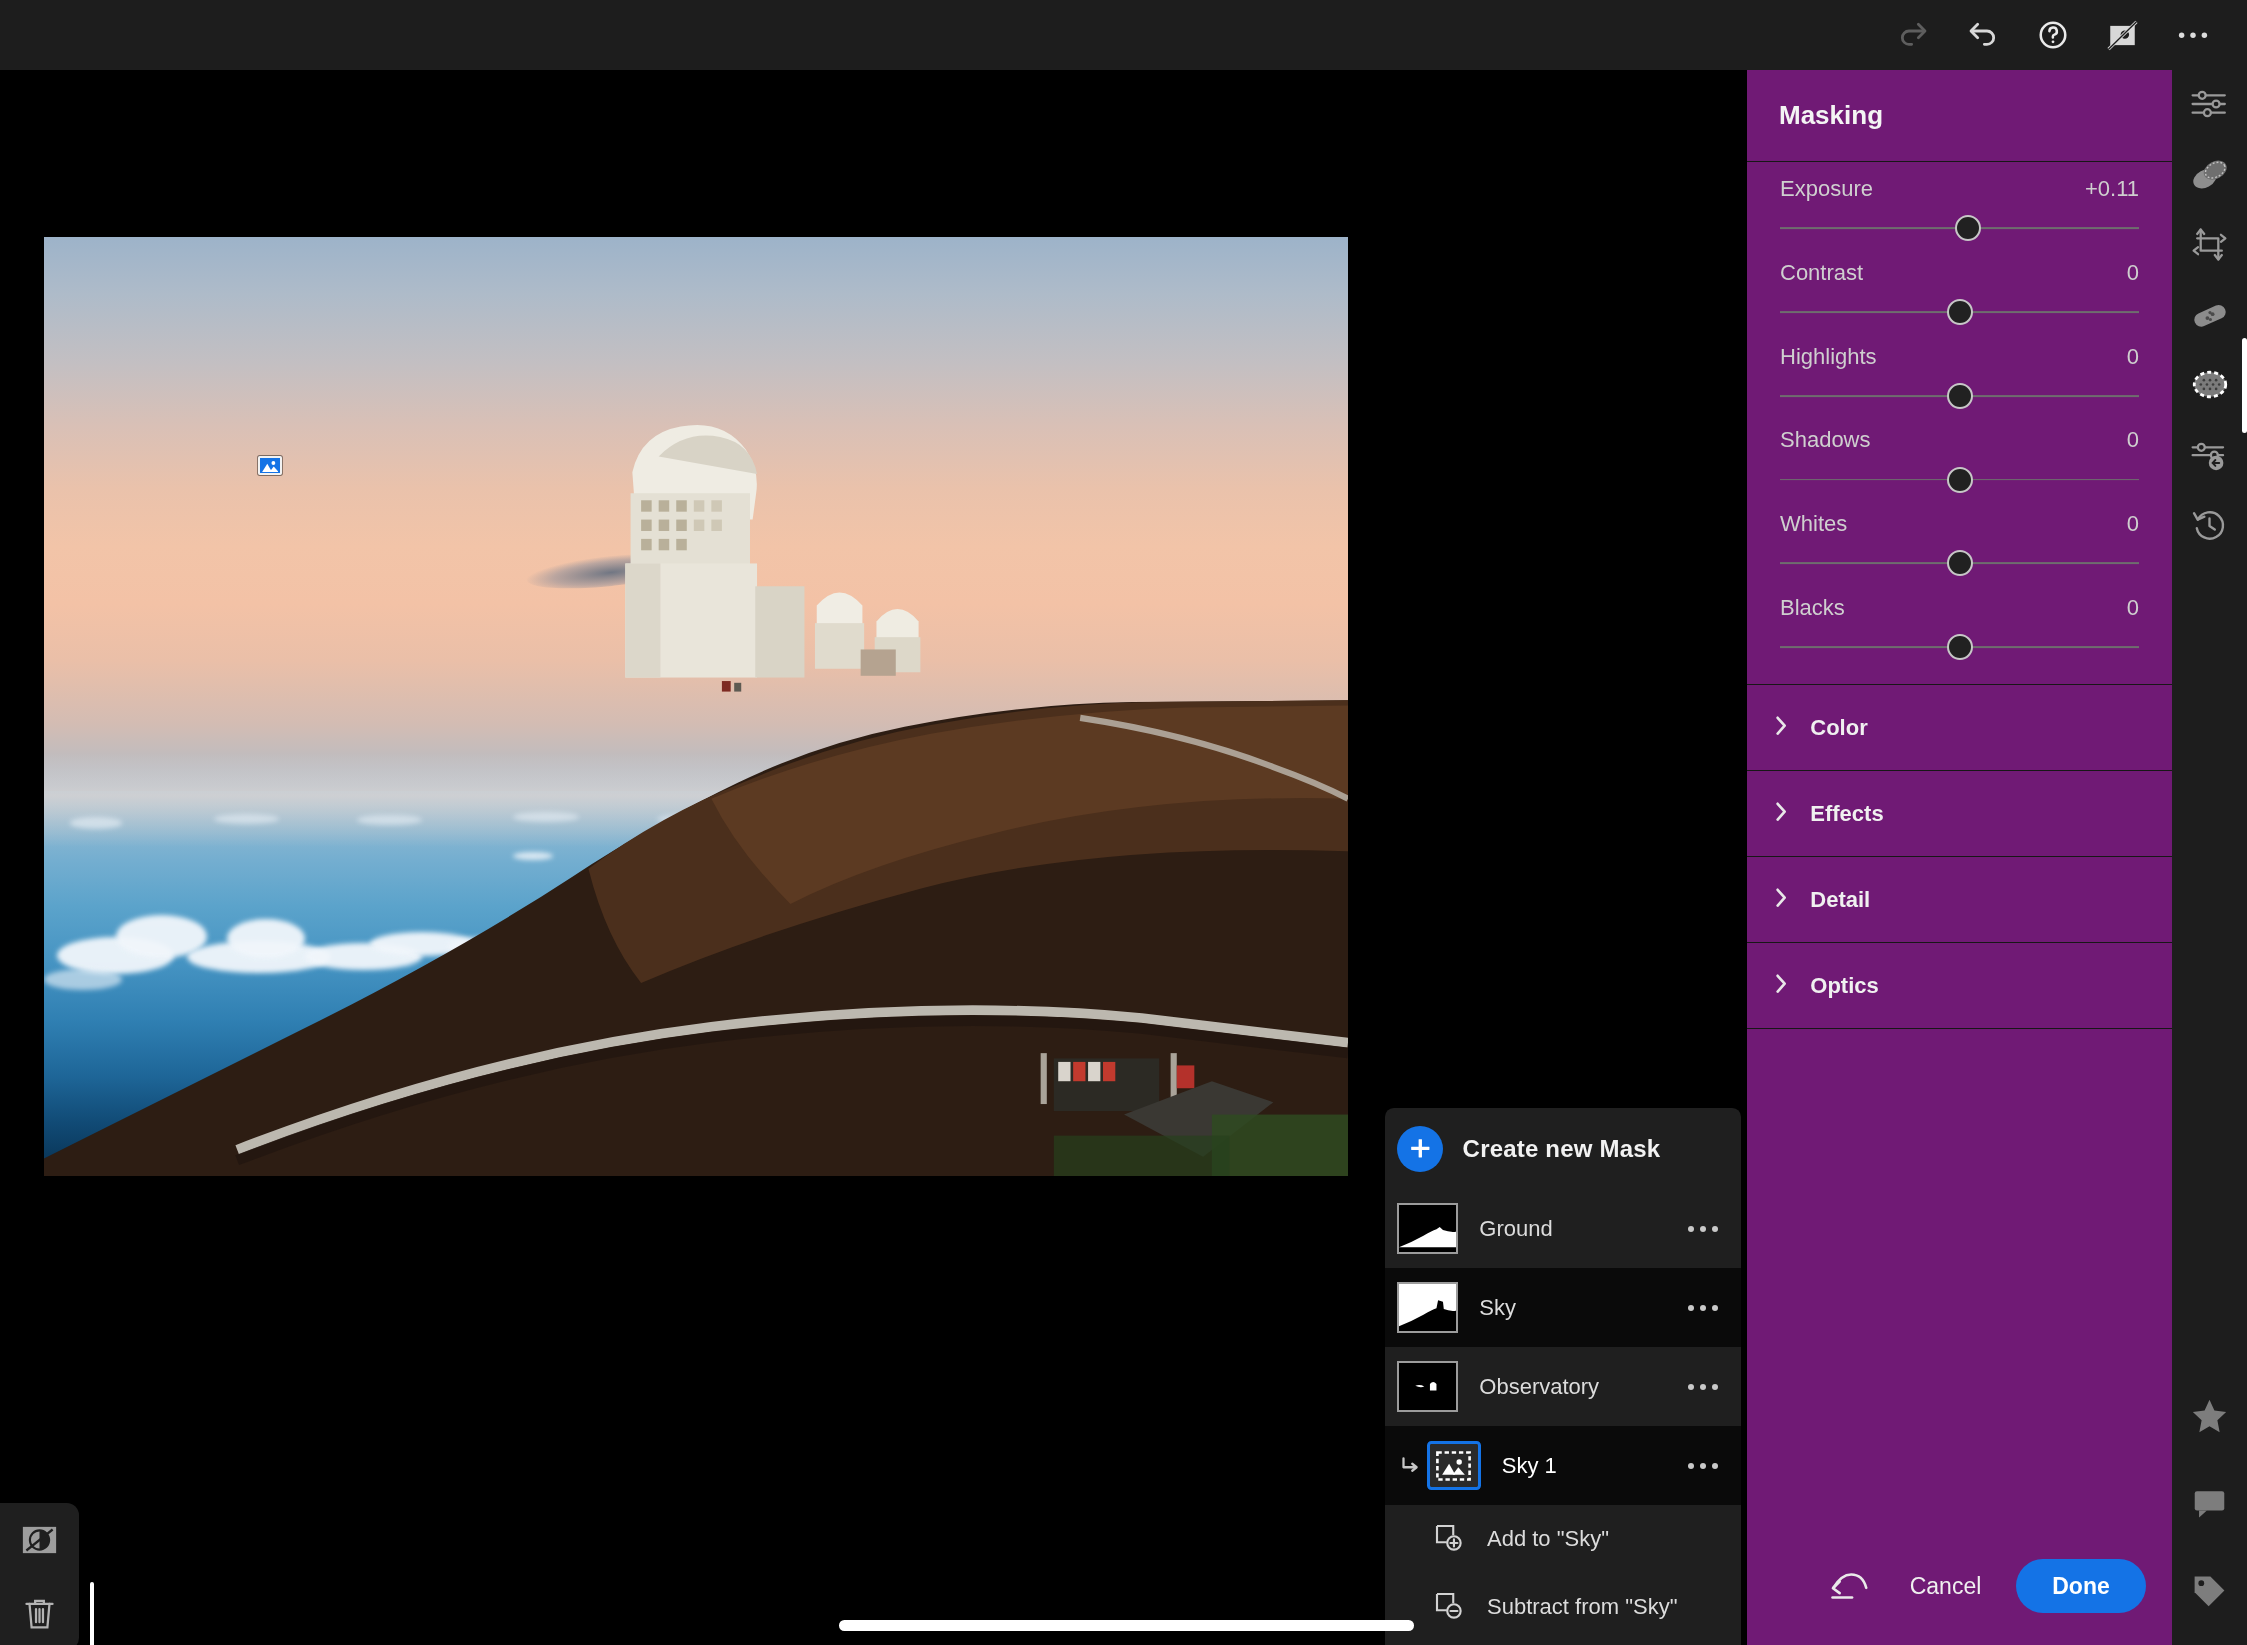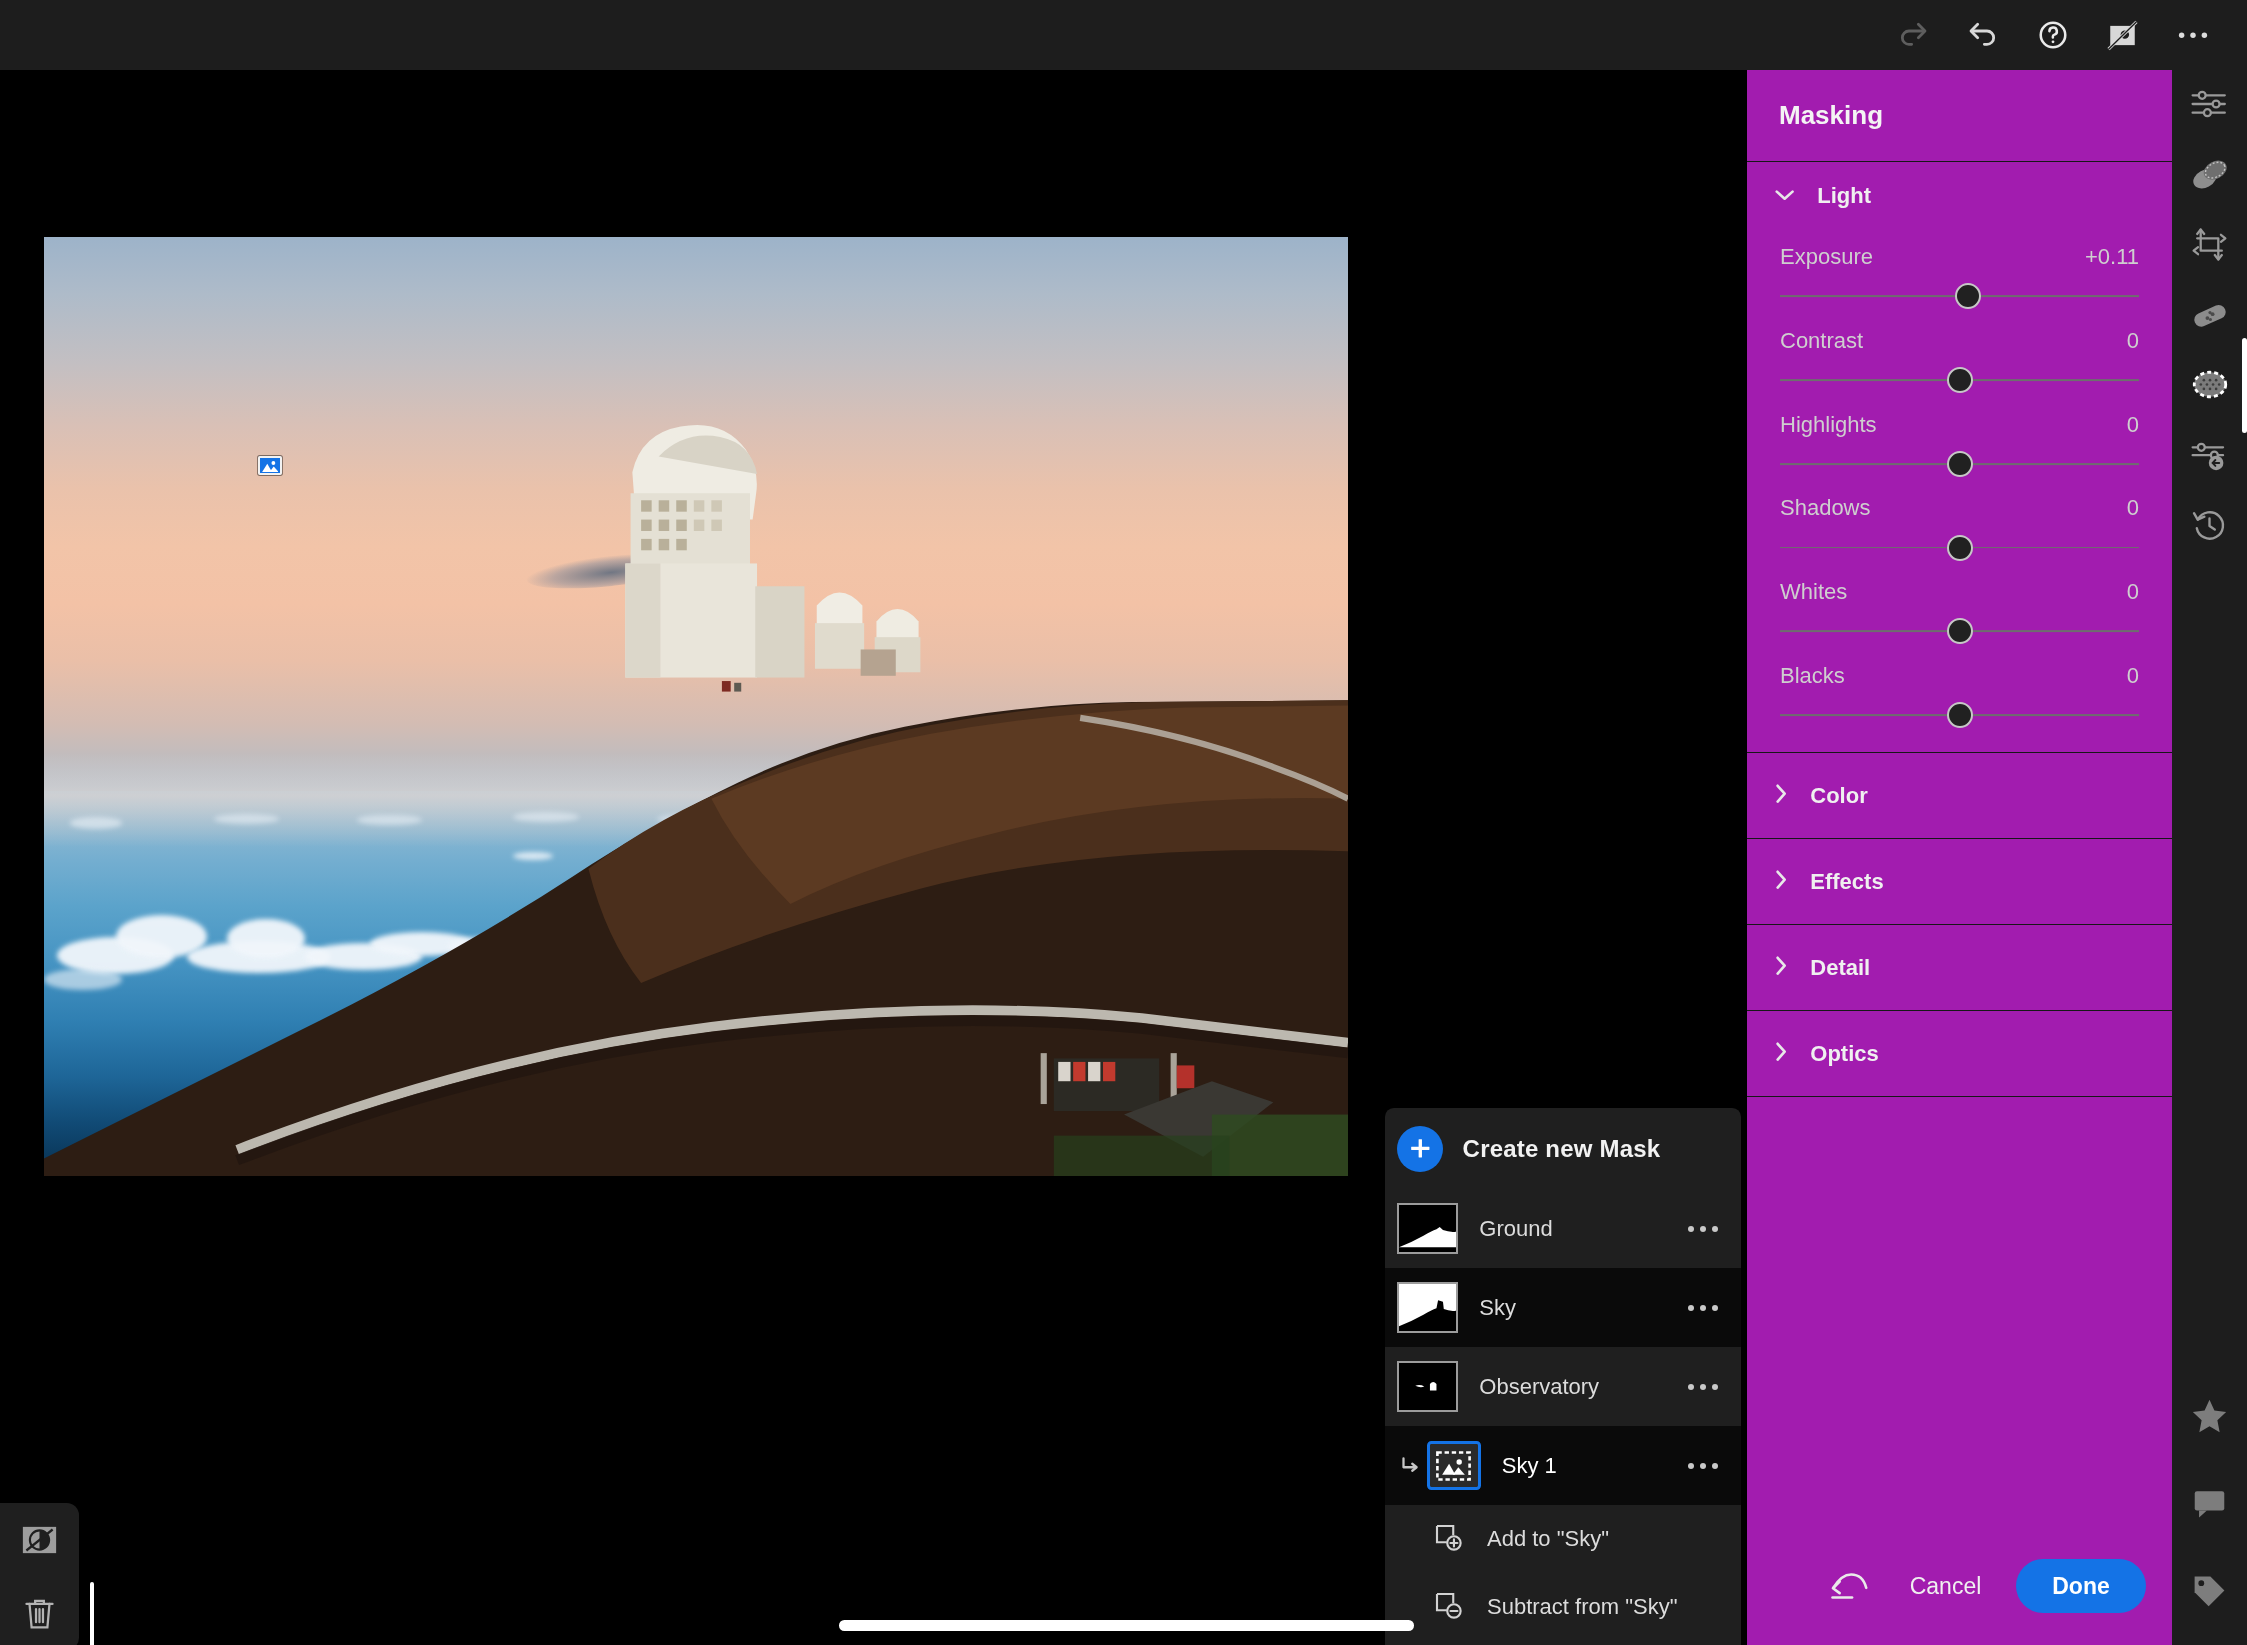--- a/index.html
+++ b/index.html
@@ -112,21 +112,21 @@
   }
   #leftmini .mi{ width:53px; height:53px; display:flex; align-items:center; justify-content:center; }
   #left-scroll-ind{
     position:absolute; left:90px; top:1512px; width:4.4px; height:73px;
     background:#ffffff; border-radius:2.6px; z-index:31;
   }
 
   
   #rightpanel{
     position:absolute; left:1747px; top:70px; width:425px; height:1575px;
-    background:#a21caf; z-index:35; display:flex; flex-direction:column;
+    background:#701a75; z-index:35; display:flex; flex-direction:column;
   }
   #panel-header{
     height:92px; display:flex; align-items:center; padding-left:32px;
     border-bottom:0.9px solid #171717; flex:0 0 auto;
   }
   #panel-header .t{ font-size:26px; font-weight:bold; color:#f4f4f4; }
 
   #panel-scroll{ flex:1 1 auto; overflow:hidden; }
 
   .sec-light{ padding:0 0 19.3px 0; border-bottom:0.9px solid #171717; }
@@ -452,28 +452,20 @@
 
 <div id="rightpanel">
 
   <div id="panel-header">
     <span class="t">Masking</span>
   </div>
 
   <div id="panel-scroll">
 
     <div class="sec-light">
-      <div class="sec-head">
-        <span>
-          <svg width="19.3" height="12.3" viewBox="0 0 22 14" fill="none" stroke="#e8e8e8" stroke-width="3" stroke-linecap="round" stroke-linejoin="round">
-            <polyline points="2,3 11,11 20,3"></polyline>
-          </svg>
-        </span>
-        <span class="st">Light</span>
-      </div>
 
       <div class="slider-block">
         <div class="srow">
           <span class="lab">Exposure</span>
           <span class="val">+0.11</span>
         </div>
         <div class="track">
           <span class="ln"></span>
           <span class="knob" style="left:52.5%"></span>
         </div>

